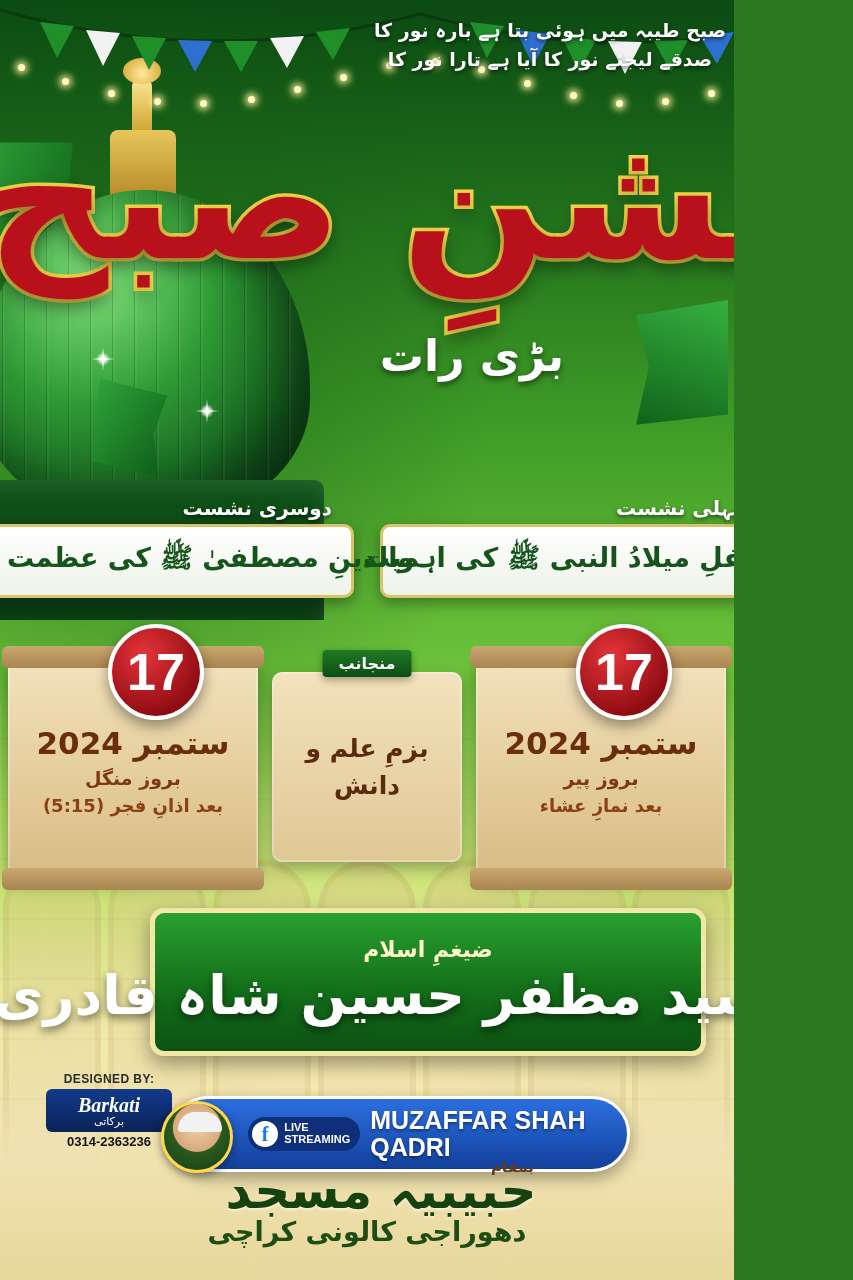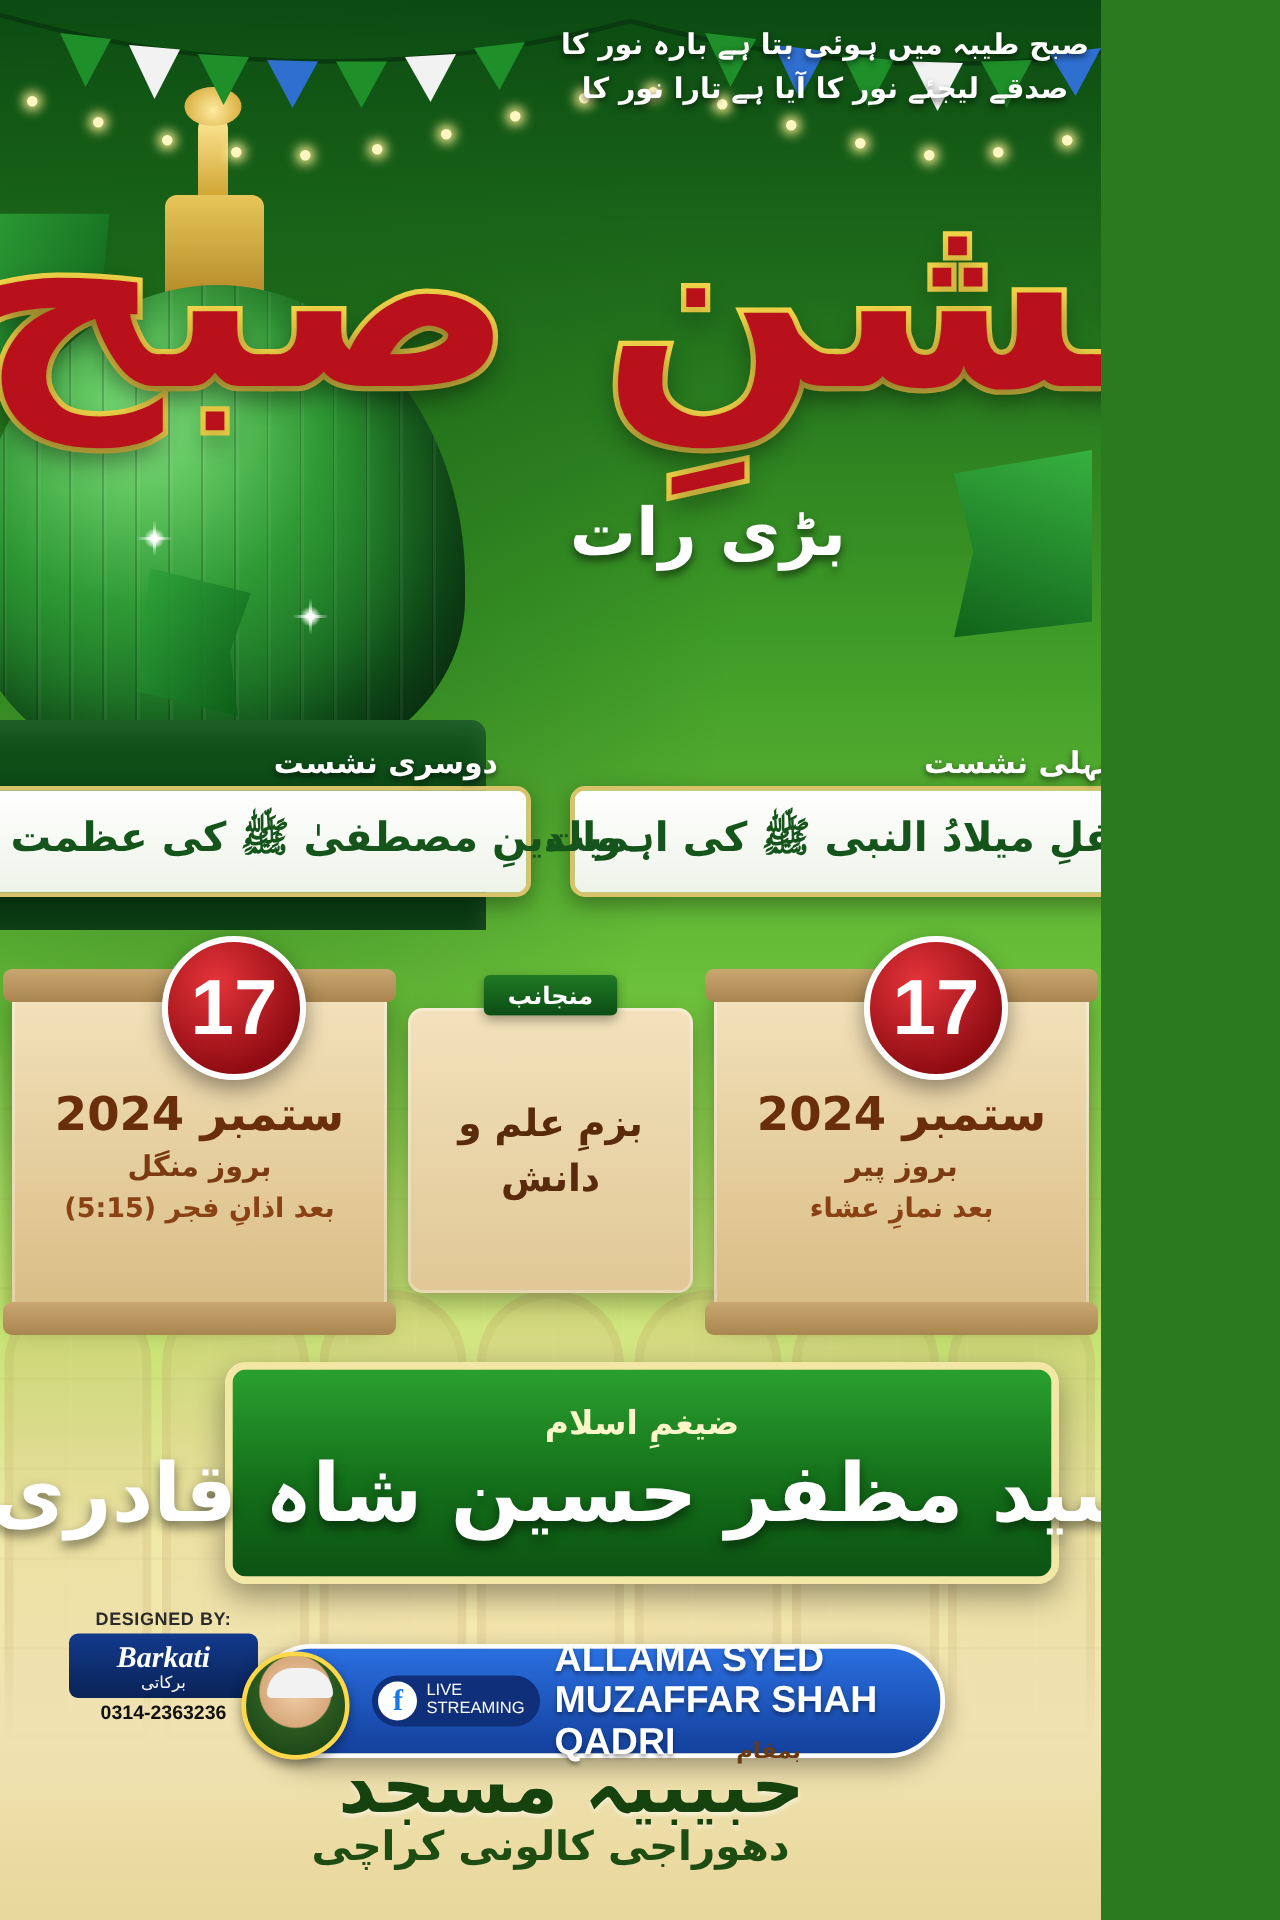--- a/index.html
+++ b/index.html
@@ -328,21 +328,21 @@
   .fb-pill {
     display: flex; align-items: center; gap: 6px;
     background: #0f2f7a; border-radius: 20px; padding: 4px 10px 4px 4px;
   }
   .fb-circle {
     width: 26px; height: 26px; border-radius: 50%;
     background: #fff; color: #1877f2;
     font-family: "Liberation Serif", serif; font-weight: bold; font-size: 20px;
     display: flex; align-items: center; justify-content: center; line-height: 1;
   }
-  .fb-text { color: #fff; font-size: 11px; font-weight: normal; line-height: 1.05; }
+  .fb-text { color: #fff; font-size: 11px; font-weight: bold; line-height: 1.05; }
   .live-names {
     color: #fff; font-weight: bold; font-size: 25px; line-height: 1.1;
     text-shadow: 0 2px 3px rgba(0,0,0,.4);
   }
   .avatar {
     position: absolute; left: -12px; top: 2px;
     width: 72px; height: 72px; border-radius: 50%;
     background: radial-gradient(circle at 50% 36%, #f0cda8 0%, #d8a97c 44%, #2b5a20 46%, #143d12 100%);
     border: 3px solid #ffd84a;
     box-shadow: 0 3px 8px rgba(0,0,0,.4);
@@ -533,21 +533,20 @@
     <div class="avatar"></div>
     <div style="width:58px"></div>
     <div class="fb-pill">
       <div class="fb-circle">f</div>
       <div class="fb-text">
         <div>LIVE</div>
         <div>STREAMING</div>
       </div>
     </div>
     <div class="live-names">
-      <div>ALLAMA SYED</div>
       <div>MUZAFFAR SHAH QADRI</div>
     </div>
   </div>
 
   <div class="footer">
     <div class="footer-crest">بمقام</div>
     <div class="footer-name">حبیبیہ مسجد</div>
     <div class="footer-addr">دھوراجی کالونی کراچی</div>
   </div>
 

